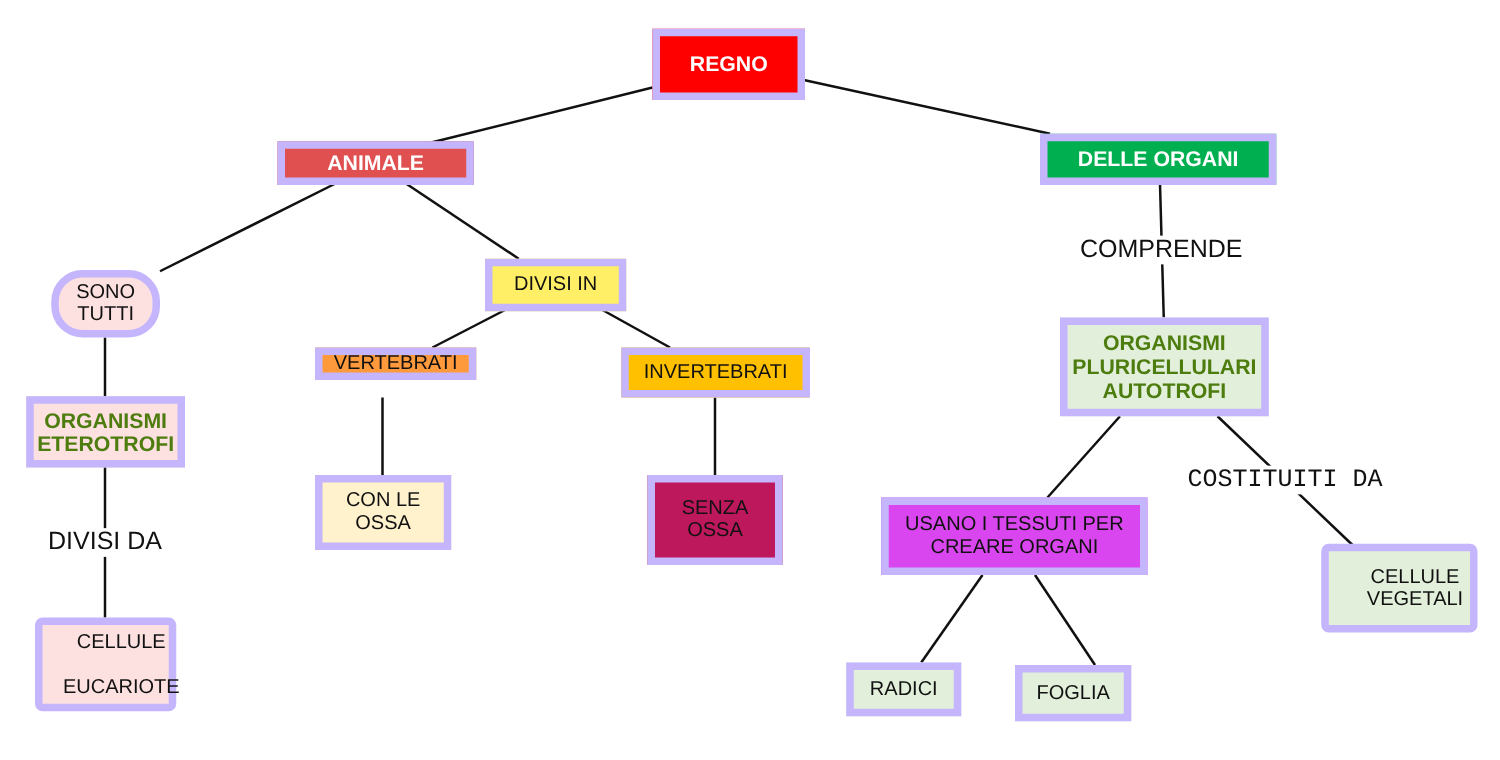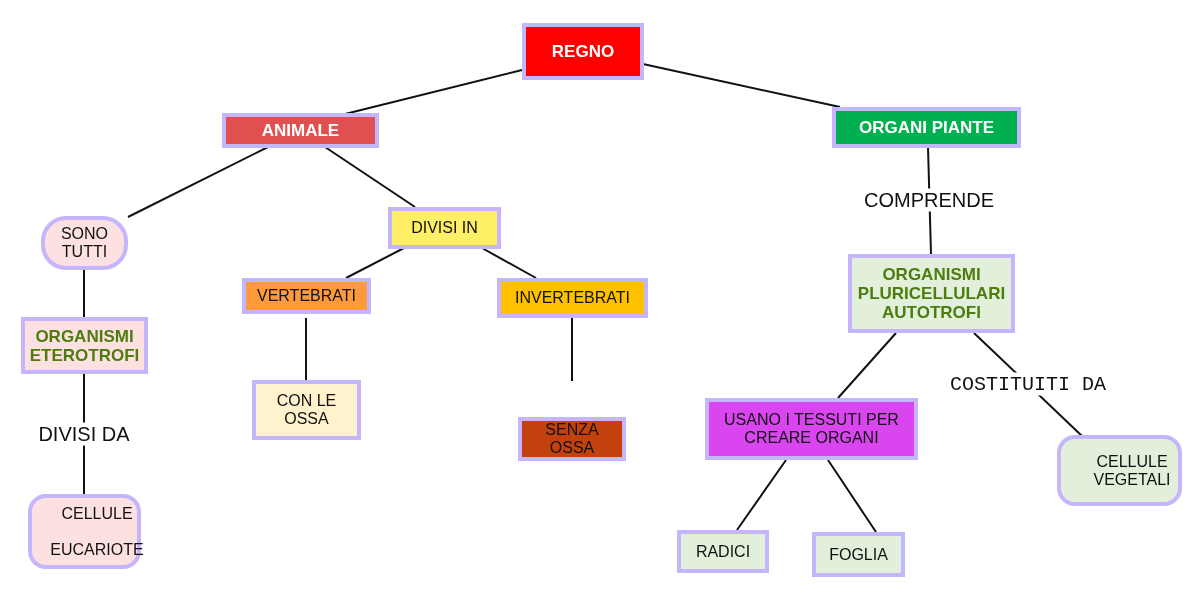--- a/index.html
+++ b/index.html
@@ -1,22 +1,22 @@
 <!DOCTYPE html>
 <html><head>
 <meta charset="utf-8">
 <style>
   html, body { margin:0; padding:0; background:#ffffff; }
   body { width:1200px; height:608px; position:relative; overflow:hidden; font-family:"Liberation Sans", sans-serif; }
   #links { position:absolute; left:0; top:0; width:1200px; height:608px; }
   #links line { stroke:#111; stroke-width:2; }
-  .node { position:absolute; box-sizing:border-box; border:4px solid #c4b5fd; display:flex; align-items:center; justify-content:center; text-align:center; font-size:16px; line-height:18px; color:#111; white-space:pre-line; }
+  .node { position:absolute; box-sizing:border-box; border:6px solid #c4b5fd; display:flex; align-items:center; justify-content:center; text-align:center; font-size:16px; line-height:18px; color:#111; white-space:pre-line; }
   .node.bold { font-weight:bold; color:#fff; font-size:17px; }
   .node.redtext { font-weight:bold; color:#4d7c0f; font-size:17px; line-height:19px; }
-  .node.round { border-radius:18px;padding-left:25px; }
+  .node.round { border-radius:6px;padding-left:25px; }
   .label { position:absolute; background:#fff; font-size:20px; color:#111; padding:0 3px; transform:translate(-50%,-50%); white-space:nowrap; }
 </style>
 </head>
 <body>
 
 <svg id="links">
   <line x1="522" y1="70" x2="345" y2="114"></line>
   <line x1="643" y1="64" x2="840" y2="107"></line>
   <line x1="268" y1="147" x2="128" y2="217"></line>
   <line x1="325" y1="147" x2="415" y2="207"></line>
@@ -28,37 +28,37 @@
   <line x1="572" y1="318" x2="572" y2="381"></line>
   <line x1="928" y1="147" x2="931" y2="254"></line>
   <line x1="896" y1="333" x2="838" y2="398"></line>
   <line x1="974" y1="333" x2="1082" y2="436"></line>
   <line x1="786" y1="460" x2="737" y2="530"></line>
   <line x1="828" y1="460" x2="876" y2="532"></line>
 </svg>
 
 <div class="node bold" style="left:522px;top:23px;width:122px;height:57px;background:#ff0000;">REGNO</div>
 <div class="node bold" style="left:222px;top:113px;width:157px;height:35px;background:#e05050;">ANIMALE</div>
-<div class="node bold" style="left:832px;top:107px;width:189px;height:41px;background:#00b050;">ORGANI PIANTE</div>
+<div class="node bold" style="left:832px;top:107px;width:189px;height:41px;background:#00b050;">DELLE ORGANI</div>
 
 <div class="node" style="left:41px;top:216px;width:87px;height:54px;background:#fde0e0;border-radius:25px;">SONO
 TUTTI</div>
 <div class="node redtext" style="left:21px;top:317px;width:127px;height:57px;background:#fde0e0;">ORGANISMI
 ETEROTROFI</div>
 <span class="label" style="left:84px;top:434px;">DIVISI DA</span>
 <div class="node round" style="left:28px;top:494px;width:113px;height:75px;background:#fde0e0;">CELLULE
 
 EUCARIOTE</div>
 
 <div class="node" style="left:388px;top:207px;width:113px;height:42px;background:#ffef66;">DIVISI IN</div>
-<div class="node" style="left:242px;top:278px;width:129px;height:36px;background:#ff9a3c;">VERTEBRATI</div>
+<div class="node" style="left:252px;top:278px;width:129px;height:26px;background:#ff9a3c;">VERTEBRATI</div>
 <div class="node" style="left:497px;top:278px;width:151px;height:40px;background:#ffc000;">INVERTEBRATI</div>
 <div class="node" style="left:252px;top:380px;width:109px;height:60px;background:#fff2cc;">CON LE
 OSSA</div>
-<div class="node" style="left:518px;top:380px;width:108px;height:44px;background:#c2410c;margin-top:37px;">SENZA
+<div class="node" style="left:518px;top:380px;width:108px;height:72px;background:#be185d;">SENZA
 OSSA</div>
 
 <span class="label" style="left:929px;top:200px;">COMPRENDE</span>
 <div class="node redtext" style="left:848px;top:254px;width:167px;height:79px;background:#e2efda;">ORGANISMI
 PLURICELLULARI
 AUTOTROFI</div>
 <div class="node" style="left:705px;top:398px;width:213px;height:62px;background:#d946ef;">USANO I TESSUTI PER
 CREARE ORGANI</div>
 <span class="label" style="left:1028px;top:384px;font-family:Liberation Mono, monospace;">COSTITUITI DA</span>
 <div class="node round" style="left:1057px;top:435px;width:125px;height:71px;background:#e2efda;">CELLULE

